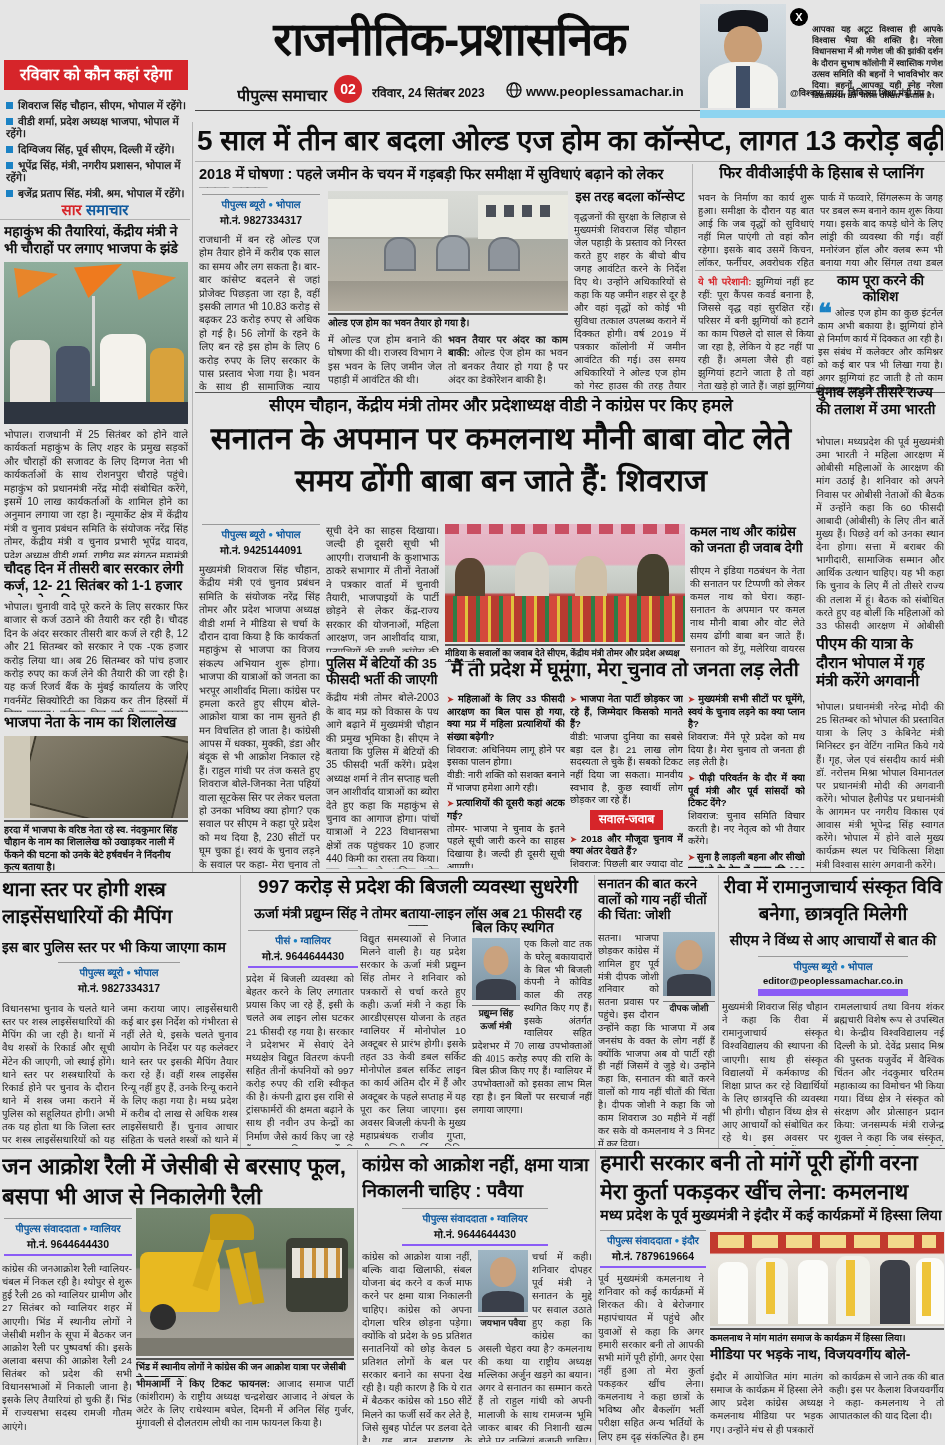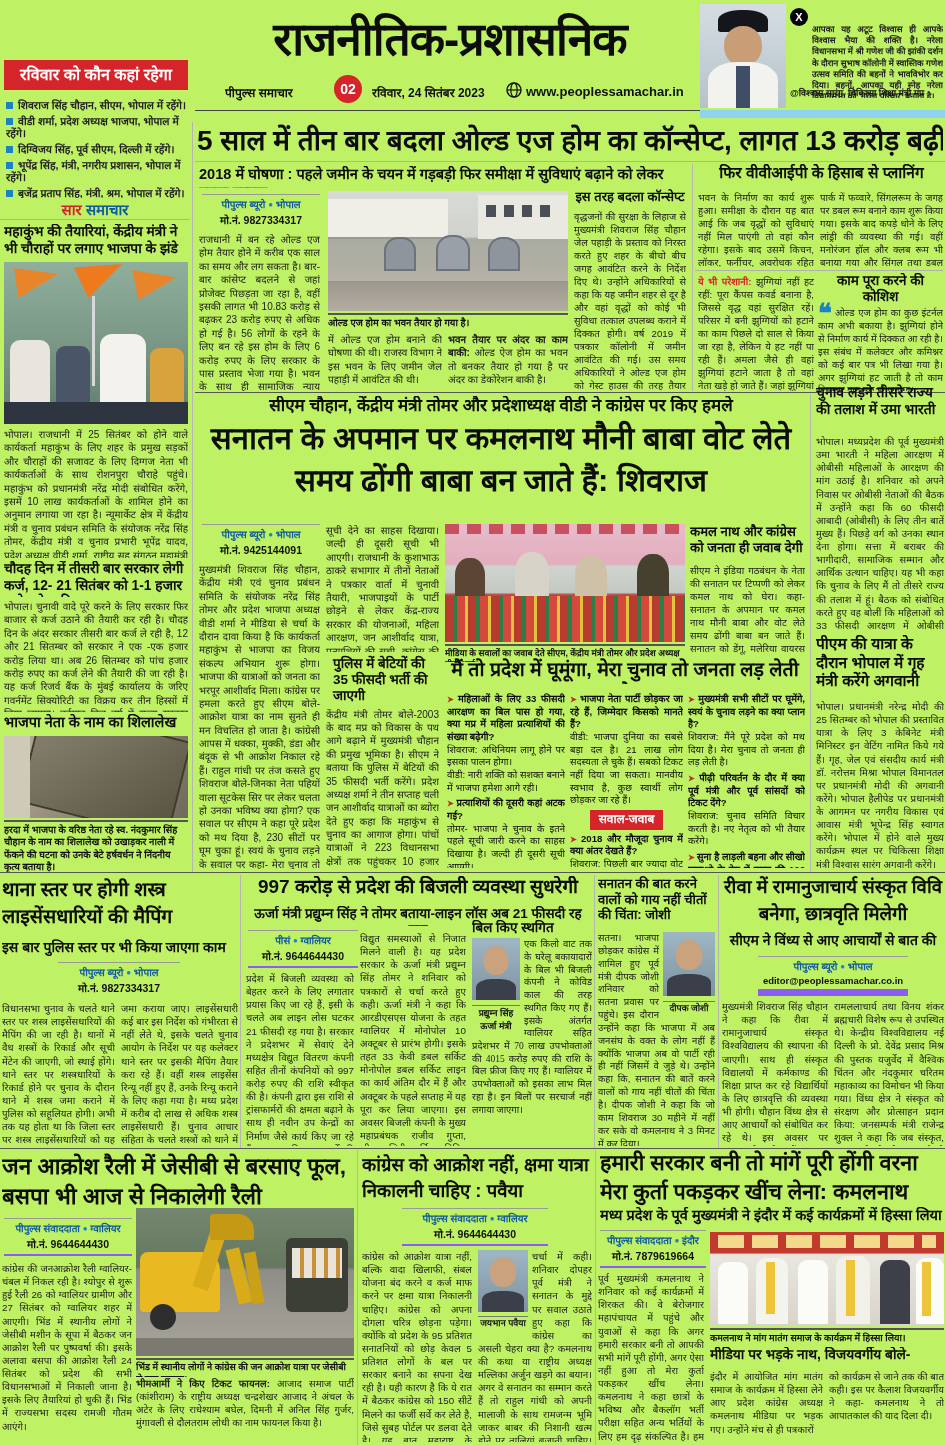--- a/index.html
+++ b/index.html
@@ -1,16 +1,16 @@
 <!DOCTYPE html>
 <html><head>
 <meta charset="utf-8">
 <style>
   html,body{margin:0;padding:0;background:#888;}
-  .page{position:relative;width:945px;height:1445px;background:#bef264;font-family:"Liberation Sans",sans-serif;color:#111;overflow:hidden;}
+  .page{position:relative;width:945px;height:1445px;background:#e5e5e5;font-family:"Liberation Sans",sans-serif;color:#111;overflow:hidden;}
   .abs{position:absolute;overflow:hidden;}
   .j{text-align:justify;}
   .b{font-weight:bold;}
   .red{color:#d6252a;}
   .ctr{text-align:center;}
   .body-txt{font-size:10px;line-height:1.34;text-align:justify;color:#1c1c1c;}
   .hl{font-weight:bold;color:#0d0d0d;line-height:1.2;}
   .vrule{position:absolute;width:1px;background:#b5b5b5;}
   .hrule{position:absolute;height:1px;background:#b0b0b0;}
   .byl{text-align:center;}
@@ -35,21 +35,21 @@
   .portrait .head{position:absolute;left:50%;top:12%;width:52%;height:48%;transform:translateX(-50%);background:#caa27e;border-radius:50% 50% 45% 45%;}
   .portrait .torso{position:absolute;left:8%;bottom:0;width:84%;height:34%;background:#3a3f4a;border-radius:40% 40% 0 0;}
 </style>
 </head>
 <body>
 
 <div class="page">
 
   <div class="abs hl" style="left:195px;top:12px;width:510px;height:58px;font-size:46px;text-align:center;letter-spacing:-1px;">राजनीतिक-प्रशासनिक</div>
 
-  <div class="abs b" style="left:225px;top:84px;width:92px;font-size:12px;">पीपुल्स समाचार</div>
+  <div class="abs b" style="left:237px;top:84px;width:92px;font-size:16px;">पीपुल्स समाचार</div>
   <div class="abs" style="left:334px;top:75px;width:28px;height:28px;background:#d6252a;border-radius:50%;color:#fff;font-weight:bold;font-size:14px;line-height:28px;text-align:center;">
     <span>02</span>
   </div>
   <div class="abs b" style="left:372px;top:84px;width:130px;font-size:12px;">रविवार, 24 सितंबर 2023</div>
   <div class="abs" style="left:506px;top:82px;width:16px;height:16px;">
     <svg width="16" height="16" viewBox="0 0 16 16">
         <circle cx="8" cy="8" r="7" fill="none" stroke="#111" stroke-width="1.4"></circle>
         <ellipse cx="8" cy="8" rx="3.2" ry="7" fill="none" stroke="#111" stroke-width="1.2"></ellipse>
         <line x1="1" y1="8" x2="15" y2="8" stroke="#111" stroke-width="1.2"></line>
       </svg>
@@ -182,21 +182,21 @@
 
   <div class="abs byl" style="left:202px;top:524px;width:118px;height:36px;">
     <div class="row1"><span>पीपुल्स ब्यूरो</span> <span class="dot">●</span> <span>भोपाल</span></div>
     <div class="row2">मो.नं. 9425144091</div>
   </div>
   <div class="abs body-txt" style="left:199px;top:563px;width:121px;height:306px;">
     <span>मुख्यमंत्री शिवराज सिंह चौहान, केंद्रीय मंत्री एवं चुनाव प्रबंधन समिति के संयोजक नरेंद्र सिंह तोमर और प्रदेश भाजपा अध्यक्ष वीडी शर्मा ने मीडिया से चर्चा के दौरान दावा किया है कि कार्यकर्ता महाकुंभ से भाजपा का विजय संकल्प अभियान शुरू होगा। भाजपा की यात्राओं को जनता का भरपूर आशीर्वाद मिला। कांग्रेस पर हमला करते हुए सीएम बोले-आक्रोश यात्रा का नाम सुनते ही मन विचलित हो जाता है। कांग्रेसी आपस में धक्का, मुक्की, डंडा और बंदूक से भी आक्रोश निकाल रहे हैं। राहुल गांधी पर तंज कसते हुए शिवराज बोले-जिनका नेता पहियों वाला सूटकेस सिर पर लेकर चलता हो उनका भविष्य क्या होगा? एक सवाल पर सीएम ने कहा पूरे प्रदेश को मथ दिया है, 230 सीटों पर घूम चुका हूं। स्वयं के चुनाव लड़ने के सवाल पर कहा- मेरा चुनाव तो जनता लड़ लेती है। केंद्रीय मंत्री तोमर बोले- भाजपा ने इतने पहले 39 प्रत्याशियों की</span>
   </div>
   <div class="abs" style="left:326px;top:524px;width:113px;height:345px;">
     <div class="body-txt" style="height:128px;overflow:hidden;"><span>सूची देने का साहस दिखाया। जल्दी ही दूसरी सूची भी आएगी। राजधानी के कुशाभाऊ ठाकरे सभागार में तीनों नेताओं ने पत्रकार वार्ता में चुनावी तैयारी, भाजपाइयों के पार्टी छोड़ने से लेकर केंद्र-राज्य सरकार की योजनाओं, महिला आरक्षण, जन आशीर्वाद यात्रा, प्रत्याशियों की सूची, कांग्रेस की आक्रोश यात्रा सहित कई सवालों के बेबाकी से जवाब दिए।</span></div>
-    <div class="hl" style="font-size:13.5px;margin:4px 7px 3px;">पुलिस में बेटियों की 35 फीसदी भर्ती की जाएगी</div>
+    <div class="hl" style="font-size:13.5px;margin:4px 0 3px;">पुलिस में बेटियों की 35 फीसदी भर्ती की जाएगी</div>
     <div class="body-txt"><span>केंद्रीय मंत्री तोमर बोले-2003 के बाद मप्र को विकास के पथ आगे बढ़ाने में मुख्यमंत्री चौहान की प्रमुख भूमिका है। सीएम ने बताया कि पुलिस में बेटियों की 35 फीसदी भर्ती करेंगे। प्रदेश अध्यक्ष शर्मा ने तीन सप्ताह चली जन आशीर्वाद यात्राओं का ब्योरा देते हुए कहा कि महाकुंभ से चुनाव का आगाज होगा। पांचों यात्राओं ने 223 विधानसभा क्षेत्रों तक पहुंचकर 10 हजार 440 किमी का रास्ता तय किया। एक करोड़ से अधिक लोग यात्राओं से जुड़े।</span></div>
   </div>
 
   <div class="ph" style="left:445px;top:524px;width:240px;height:118px;background:linear-gradient(180deg,#e7bac9 0%,#e3aebe 34%,#cfd4ce 36%,#c3c8c2 58%,#b44 60%,#a33 100%);">
     <div style="position:absolute;left:0;top:0;width:100%;height:10px;background:repeating-linear-gradient(90deg,#c94f63 0 14px,#e7bac9 14px 22px);"></div>
     <div style="position:absolute;left:10px;top:34px;width:30px;height:38px;background:#5a4632;border-radius:45% 45% 0 0;"></div>
     <div style="position:absolute;left:70px;top:28px;width:34px;height:44px;background:#d8d3c8;border-radius:45% 45% 0 0;"></div>
     <div style="position:absolute;left:130px;top:32px;width:32px;height:40px;background:#cfc0a8;border-radius:45% 45% 0 0;"></div>
     <div style="position:absolute;left:192px;top:30px;width:32px;height:42px;background:#46412f;border-radius:45% 45% 0 0;"></div>
     <div style="position:absolute;left:0;bottom:0;width:100%;height:46px;background:repeating-linear-gradient(90deg,#b83b30 0 8px,#2e7d46 8px 12px,#d4493c 12px 20px,#e0c23c 20px 23px);"></div>

